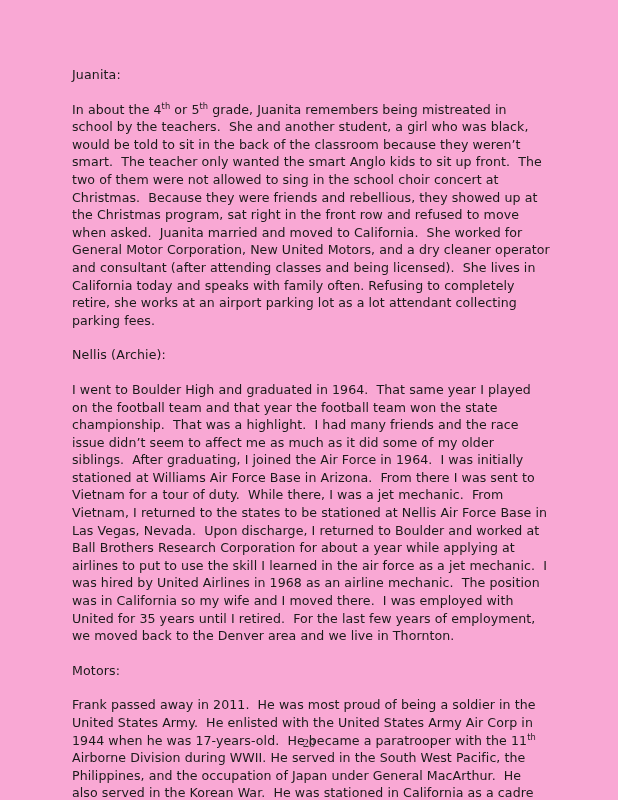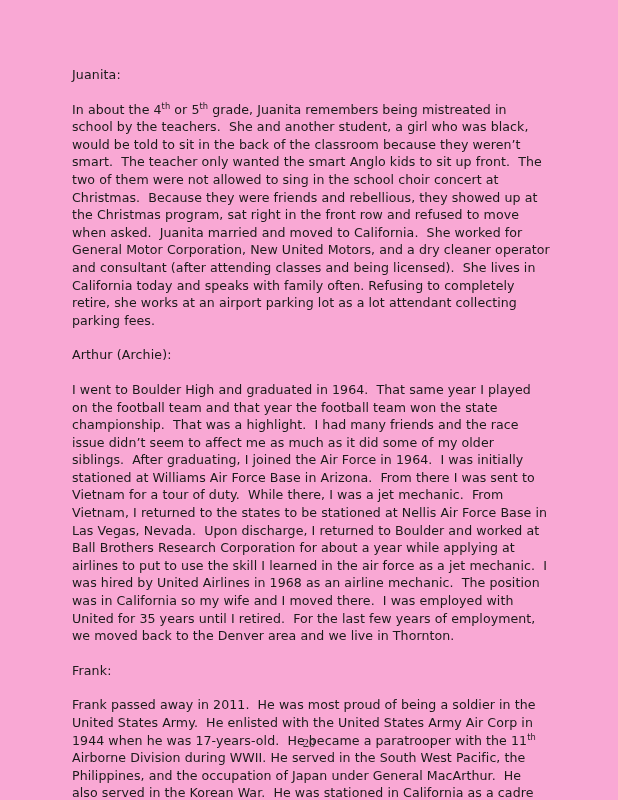--- a/index.html
+++ b/index.html
@@ -63,24 +63,24 @@
 </head>
 <body>
 
 <div class="page">
   <div class="content">
 
     <p class="section-heading">Juanita:</p>
 
     <p class="body-para"><span>In about the </span><span>4</span><sup>th</sup><span> or 5</span><sup>th</sup><span> grade, Juanita remembers being mistreated in school by the teachers.  She and another student, a girl who was black, would be told to sit in the back of the classroom because they weren’t smart.  The teacher only wanted the smart Anglo kids to sit up front.  The two of them were not allowed to sing in the school choir concert at Christmas.  Because they were friends and rebellious, they showed up at the Christmas program, sat right in the front row and refused to move when asked.  Juanita married and moved to California.  She worked for General Motor Corporation, New United Motors, and a dry cleaner operator and consultant (after attending classes and being licensed).  She lives in California today and speaks with family often. Refusing to completely retire, she works at an airport parking lot as a lot attendant collecting parking fees.</span></p>
 
-    <p class="section-heading">Arthur (Archie):</p>
+    <p class="section-heading">Nellis (Archie):</p>
 
     <p class="body-para">I went to Boulder High and graduated in 1964.  That same year I played on the football team and that year the football team won the state championship.  That was a highlight.  I had many friends and the race issue didn’t seem to affect me as much as it did some of my older siblings.  After graduating, I joined the Air Force in 1964.  I was initially stationed at Williams Air Force Base in Arizona.  From there I was sent to Vietnam for a tour of duty.  While there, I was a jet mechanic.  From Vietnam, I returned to the states to be stationed at Nellis Air Force Base in Las Vegas, Nevada.  Upon discharge, I returned to Boulder and worked at Ball Brothers Research Corporation for about a year while applying at airlines to put to use the skill I learned in the air force as a jet mechanic.  I was hired by United Airlines in 1968 as an airline mechanic.  The position was in California so my wife and I moved there.  I was employed with United for 35 years until I retired.  For the last few years of employment, we moved back to the Denver area and we live in Thornton.</p>
 
-    <p class="section-heading">Frank:</p>
+    <p class="section-heading">Motors:</p>
 
     <p class="body-para"><span>Frank passed away in 2011.  He was most proud of being a soldier in the United States Army.  He enlisted with the United States Army Air Corp in 1944 when he was 17-years-old.  He became a paratrooper with the 11</span><sup>th</sup><span> Airborne Division during WWII. He served in the South West Pacific, the Philippines, and the occupation of Japan under General MacArthur.  He also served in the Korean War.  He was stationed in California as a cadre for new recruits.  After fulfilling his dream of being a soldier, Frank eventually returned to Colorado.  He worked and retired from Rocky Flats Nuclear Plant.  He also received his pilot’s license and lived with his family in Lafayette, Colorado, until his death.</span></p>
 
   </div>
 
   <div class="page-number">20</div>
 </div>
 
 </body></html>

